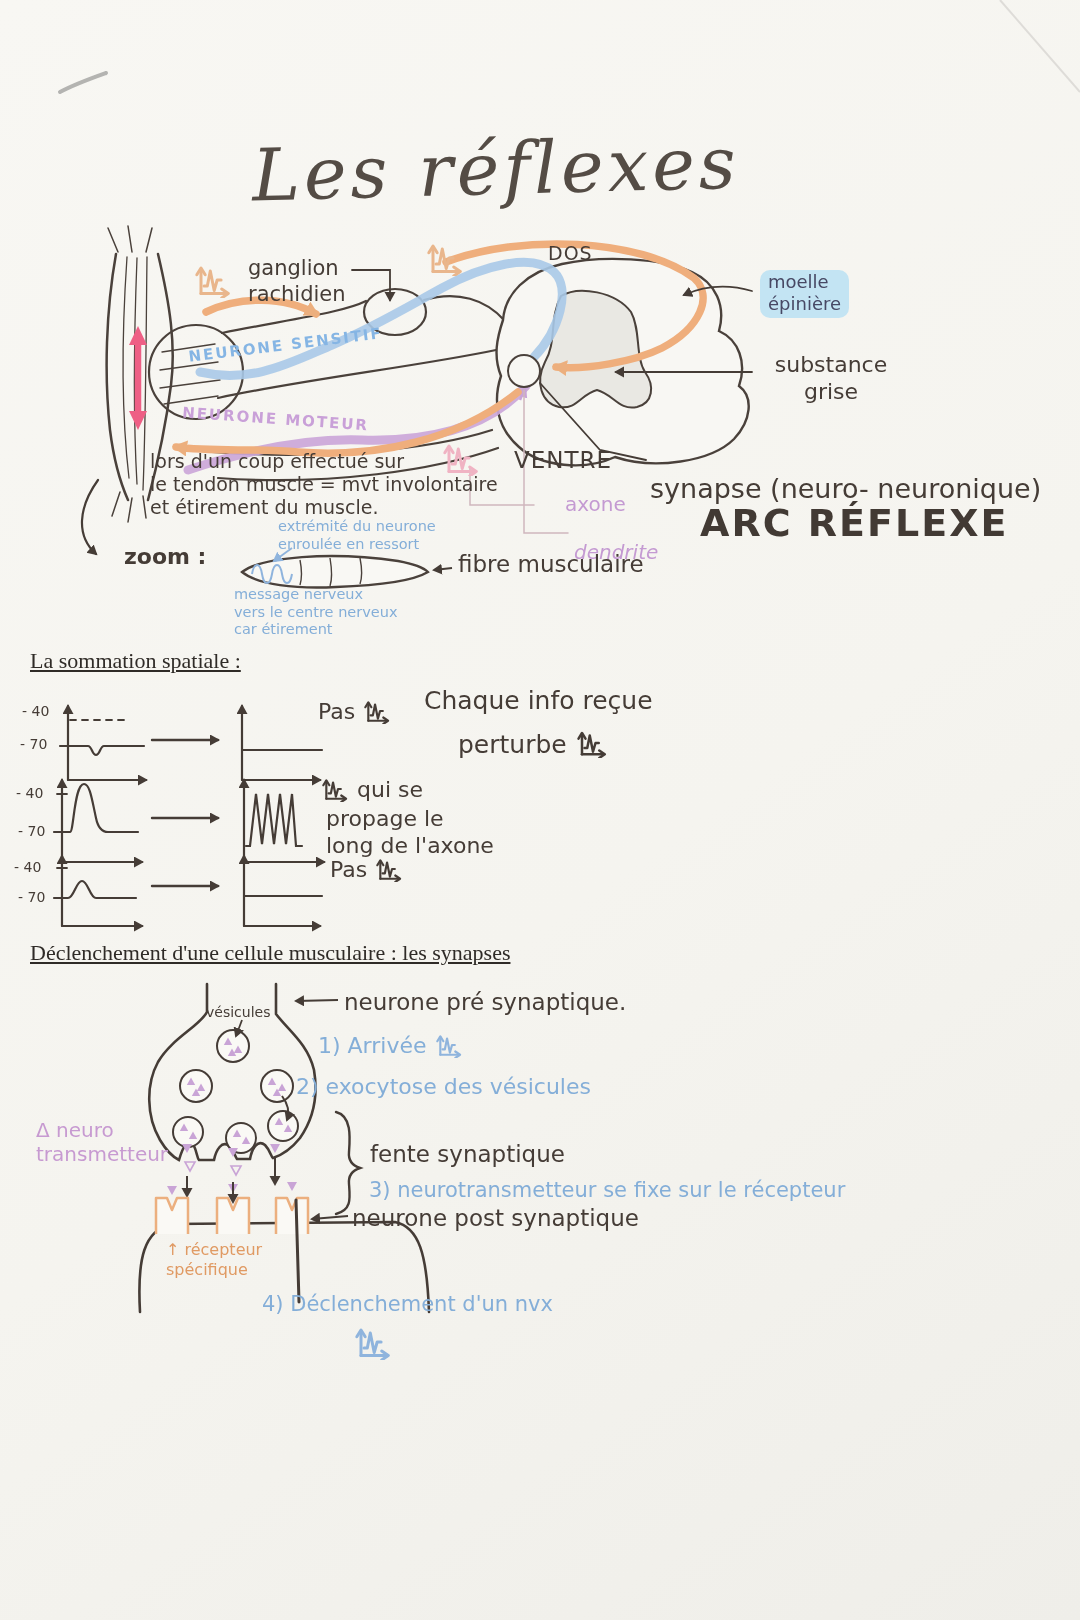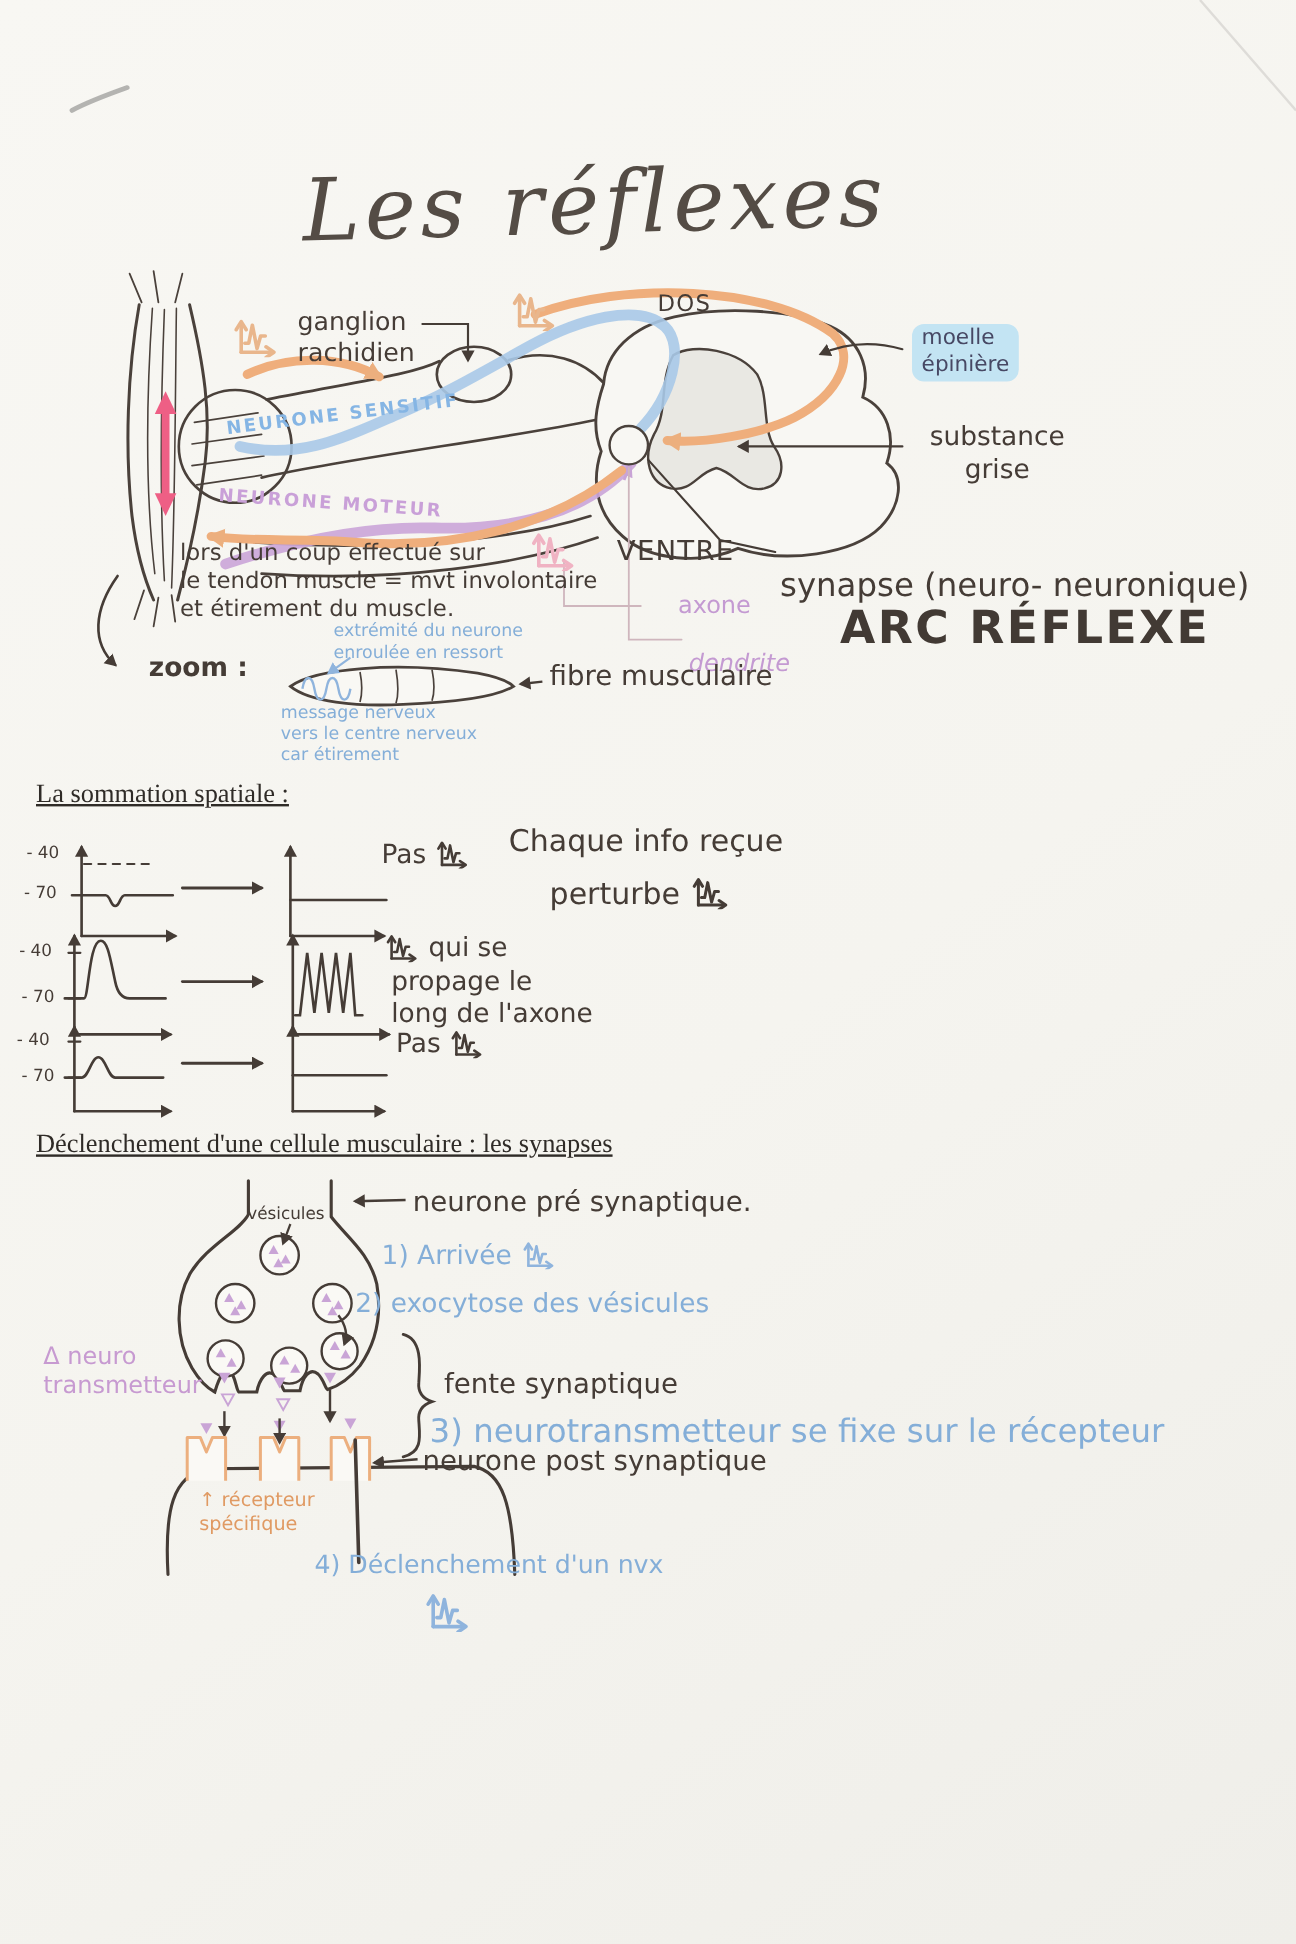--- a/index.html
+++ b/index.html
@@ -302,21 +302,21 @@
   <div class="lbl serifh" style="left:30px;top:940px;">Déclenchement d'une cellule musculaire : les synapses</div>
   <div class="lbl" style="left:206px;top:1004px;font-size:14px;">vésicules</div>
   <div class="lbl" style="left:344px;top:988px;font-size:23px;">neurone pré synaptique.</div>
   <div class="lbl blue" style="left:318px;top:1032px;font-size:22px;"><span>1) Arrivée</span> <svg class="pa ico-blue">
         <use href="#pa"></use>
       </svg></div>
   <div class="lbl blue" style="left:296px;top:1074px;font-size:22px;">2) exocytose des vésicules</div>
   <div class="lbl pinkc" style="left:36px;top:1118px;font-size:20px;">Δ neuro
 transmetteur</div>
   <div class="lbl" style="left:370px;top:1140px;font-size:23px;">fente synaptique</div>
-  <div class="lbl blue" style="left:358px;top:1178px;font-size:27px;text-align:right;">3) neurotransmetteur se fixe sur le récepteur</div>
+  <div class="lbl blue" style="left:369px;top:1178px;font-size:21px;text-align:right;">3) neurotransmetteur se fixe sur le récepteur</div>
   <div class="lbl" style="left:352px;top:1204px;font-size:23px;">neurone post synaptique</div>
   <div class="lbl orangec" style="left:166px;top:1240px;font-size:16px;">↑ récepteur
   spécifique</div>
   <div class="lbl blue" style="left:262px;top:1292px;font-size:21px;">4) Déclenchement d'un nvx</div>
   <svg class="pa-lg ico-blue" style="left:352px;top:1324px;">
       <use href="#pa"></use>
     </svg>
 
 </div>
 

